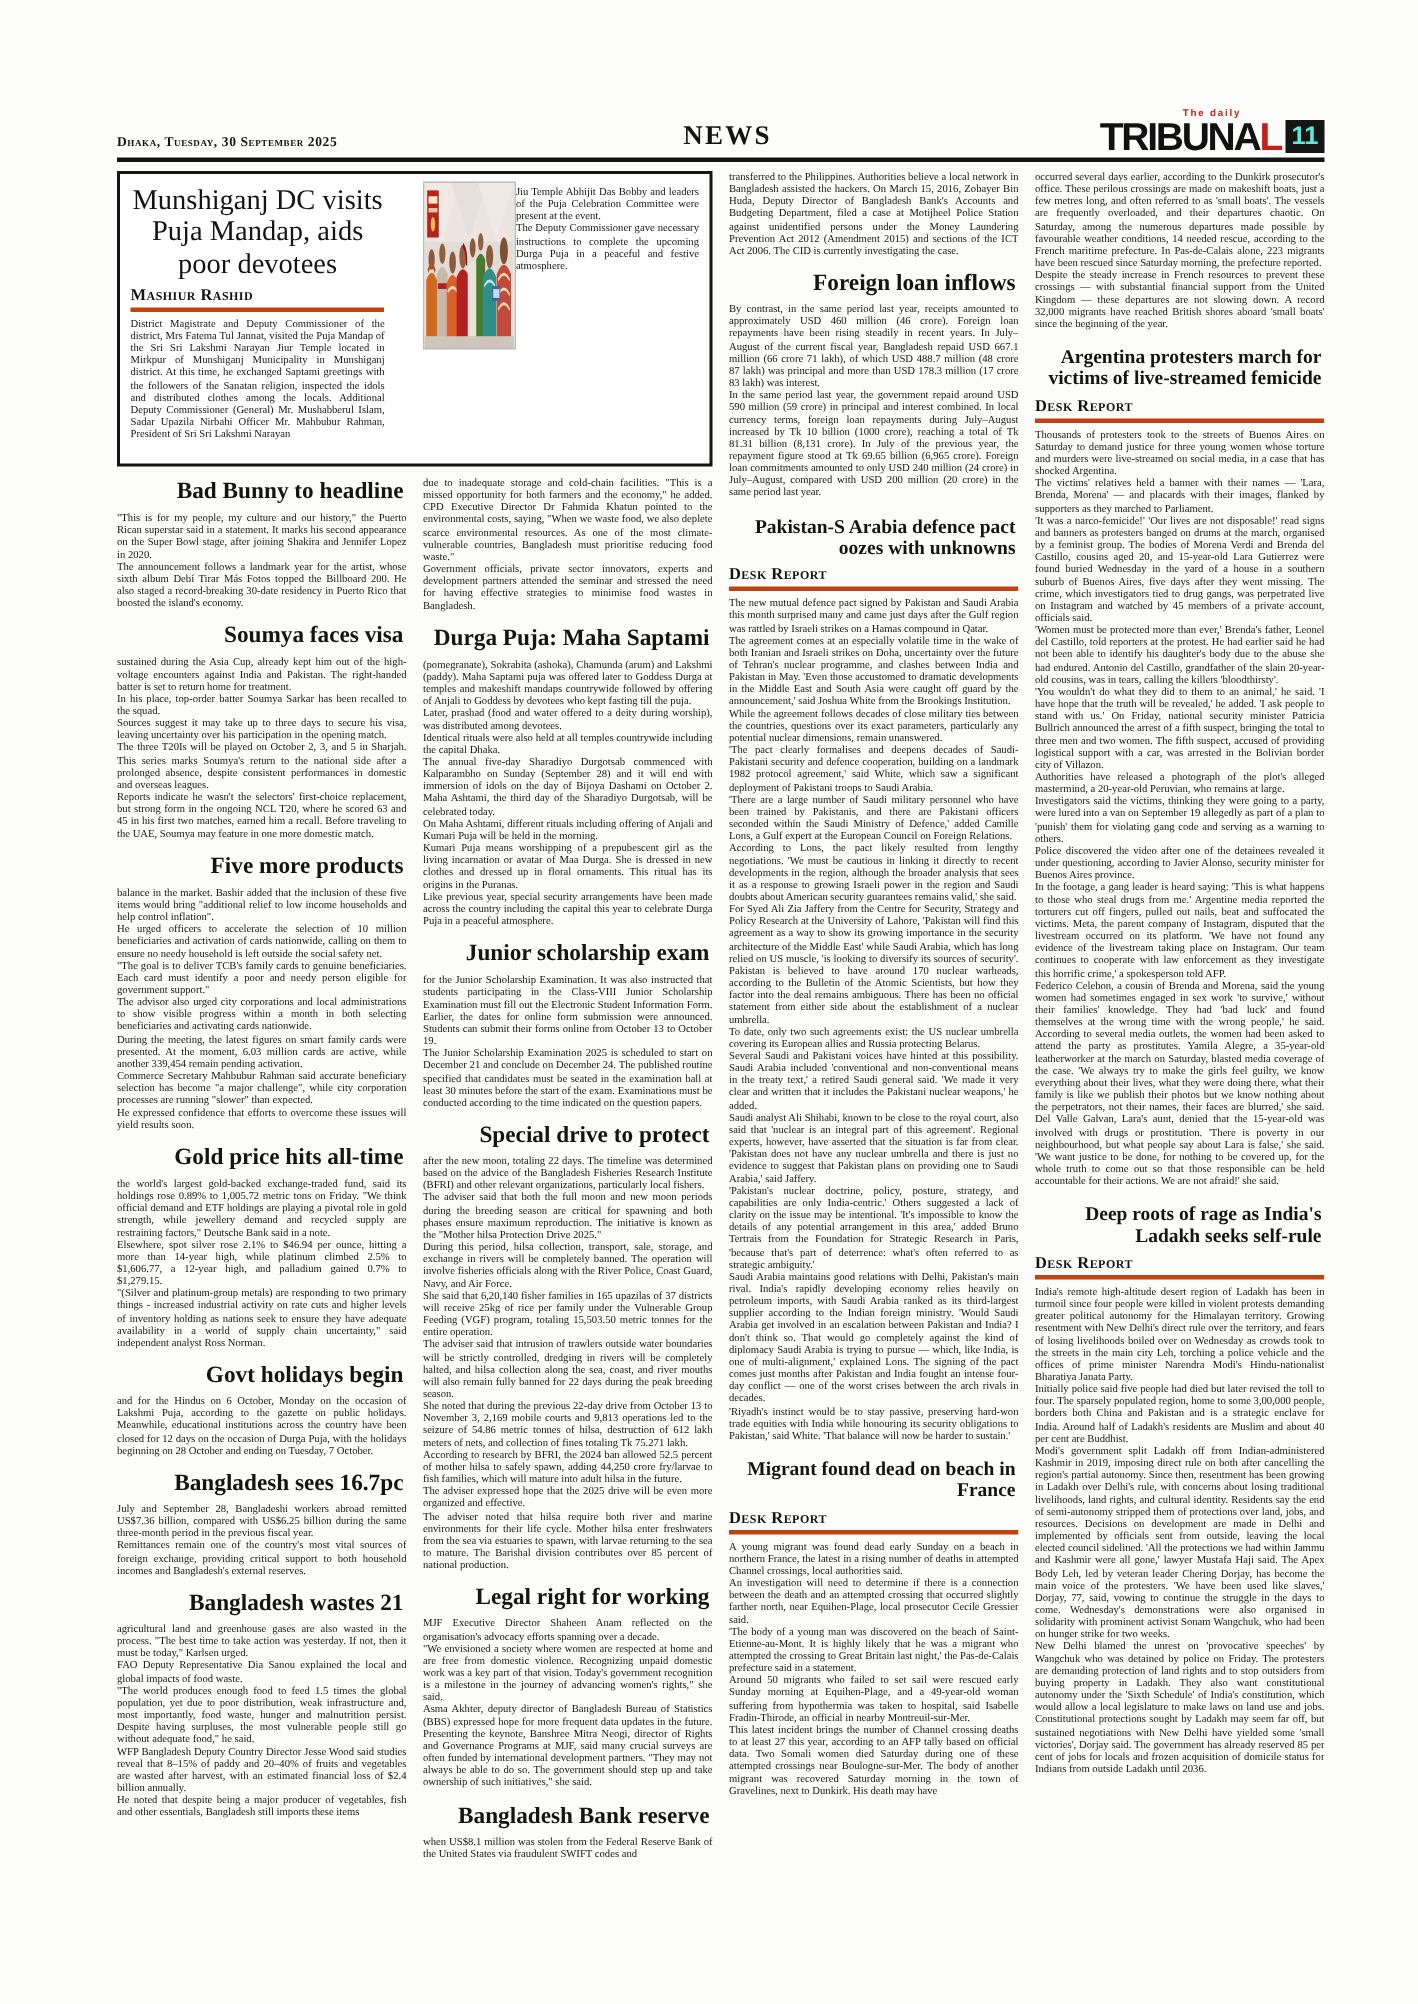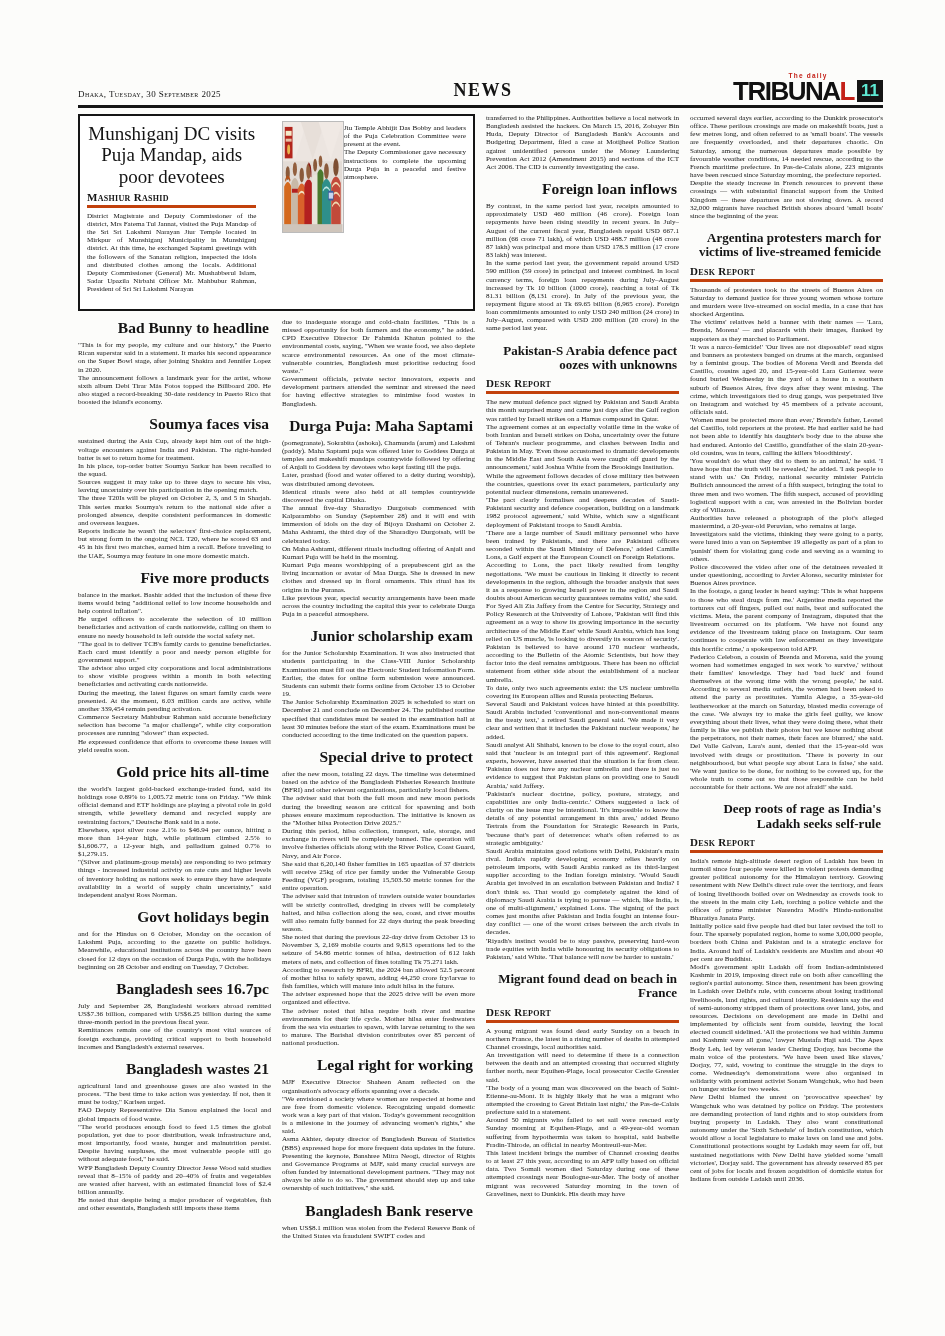--- a/index.html
+++ b/index.html
@@ -1,20 +1,20 @@
 <!DOCTYPE html>
 <html><head>
 <meta charset="utf-8">
 <style>
   *{margin:0;padding:0;box-sizing:border-box}
   html,body{width:945px;height:1336px;overflow:hidden}
   body{background:#fcfcfa;font-family:"Liberation Serif",serif;color:#141414}
   .page{width:945px;height:1336px;padding:68px 62px 0 78px;position:relative}
   .masthead{display:flex;align-items:flex-end;justify-content:space-between;height:34px}
-  .dateline{font-size:9px;font-weight:normal;font-variant:small-caps;letter-spacing:.4px;padding-bottom:3px;white-space:nowrap}
+  .dateline{font-size:9px;font-weight:bold;font-variant:small-caps;letter-spacing:.4px;padding-bottom:3px;white-space:nowrap}
   .section-title{font-size:18px;font-weight:bold;letter-spacing:1.5px;padding-bottom:1px;transform:translateX(6px)}
   .brand{text-align:right;line-height:1}
   .tagline{color:#c42017;font-size:6.5px;font-weight:bold;letter-spacing:1.2px;text-align:center;margin-bottom:1px;font-family:"Liberation Sans",sans-serif}
   .brand-row{display:flex;align-items:flex-end;gap:3px}
   .brand-name{font-family:"Liberation Sans",sans-serif;font-weight:bold;font-size:26px;letter-spacing:-1.5px;line-height:.82;color:#111}
   .brand-name .red{color:#c42017}
   .page-badge{display:inline-block;background:#151515;color:#5eead4;font-family:"Liberation Sans",sans-serif;font-weight:bold;font-size:17px;line-height:1;padding:2px 4px 3px}
   .head-rule{height:3px;background:#151515;margin-top:3px}
   .content{display:grid;grid-template-columns:repeat(4,1fr);grid-template-rows:197px 1fr;column-gap:11px;row-gap:7px;margin-top:6px;height:1212px;overflow:hidden}
   .lead-box{grid-column:1/3;grid-row:1;border:2px solid #151515;padding:5px 7px;display:flex;gap:26px;overflow:hidden;background:#fff}
@@ -155,21 +155,21 @@
       </div>
     <div class="col c1">
         <article>
           <p class="body">due to inadequate storage and cold-chain facilities. "This is a missed opportunity for both farmers and the economy," he added. CPD Executive Director Dr Fahmida Khatun pointed to the environmental costs, saying, "When we waste food, we also deplete scarce environmental resources. As one of the most climate-vulnerable countries, Bangladesh must prioritise reducing food waste."</p>
           <p class="body">Government officials, private sector innovators, experts and development partners attended the seminar and stressed the need for having effective strategies to minimise food wastes in Bangladesh.</p>
         </article>
         <article>
           <h2>Durga Puja: Maha Saptami</h2>
           <p class="body">(pomegranate), Sokrabita (ashoka), Chamunda (arum) and Lakshmi (paddy). Maha Saptami puja was offered later to Goddess Durga at temples and makeshift mandaps countrywide followed by offering of Anjali to Goddess by devotees who kept fasting till the puja.</p>
           <p class="body">Later, prashad (food and water offered to a deity during worship), was distributed among devotees.</p>
-          <p class="body">Identical rituals were also held at all temples countrywide discovered the capital Dhaka.</p>
+          <p class="body">Identical rituals were also held at all temples countrywide including the capital Dhaka.</p>
           <p class="body">The annual five-day Sharadiyo Durgotsab commenced with Kalparambho on Sunday (September 28) and it will end with immersion of idols on the day of Bijoya Dashami on October 2. Maha Ashtami, the third day of the Sharadiyo Durgotsab, will be celebrated today.</p>
           <p class="body">On Maha Ashtami, different rituals including offering of Anjali and Kumari Puja will be held in the morning.</p>
           <p class="body">Kumari Puja means worshipping of a prepubescent girl as the living incarnation or avatar of Maa Durga. She is dressed in new clothes and dressed up in floral ornaments. This ritual has its origins in the Puranas.</p>
           <p class="body">Like previous year, special security arrangements have been made across the country including the capital this year to celebrate Durga Puja in a peaceful atmosphere.</p>
         </article>
         <article>
           <h2>Junior scholarship exam</h2>
           <p class="body">for the Junior Scholarship Examination. It was also instructed that students participating in the Class-VIII Junior Scholarship Examination must fill out the Electronic Student Information Form. Earlier, the dates for online form submission were announced. Students can submit their forms online from October 13 to October 19.</p>
           <p class="body">The Junior Scholarship Examination 2025 is scheduled to start on December 21 and conclude on December 24. The published routine specified that candidates must be seated in the examination hall at least 30 minutes before the start of the exam. Examinations must be conducted according to the time indicated on the question papers.</p>
         </article>

